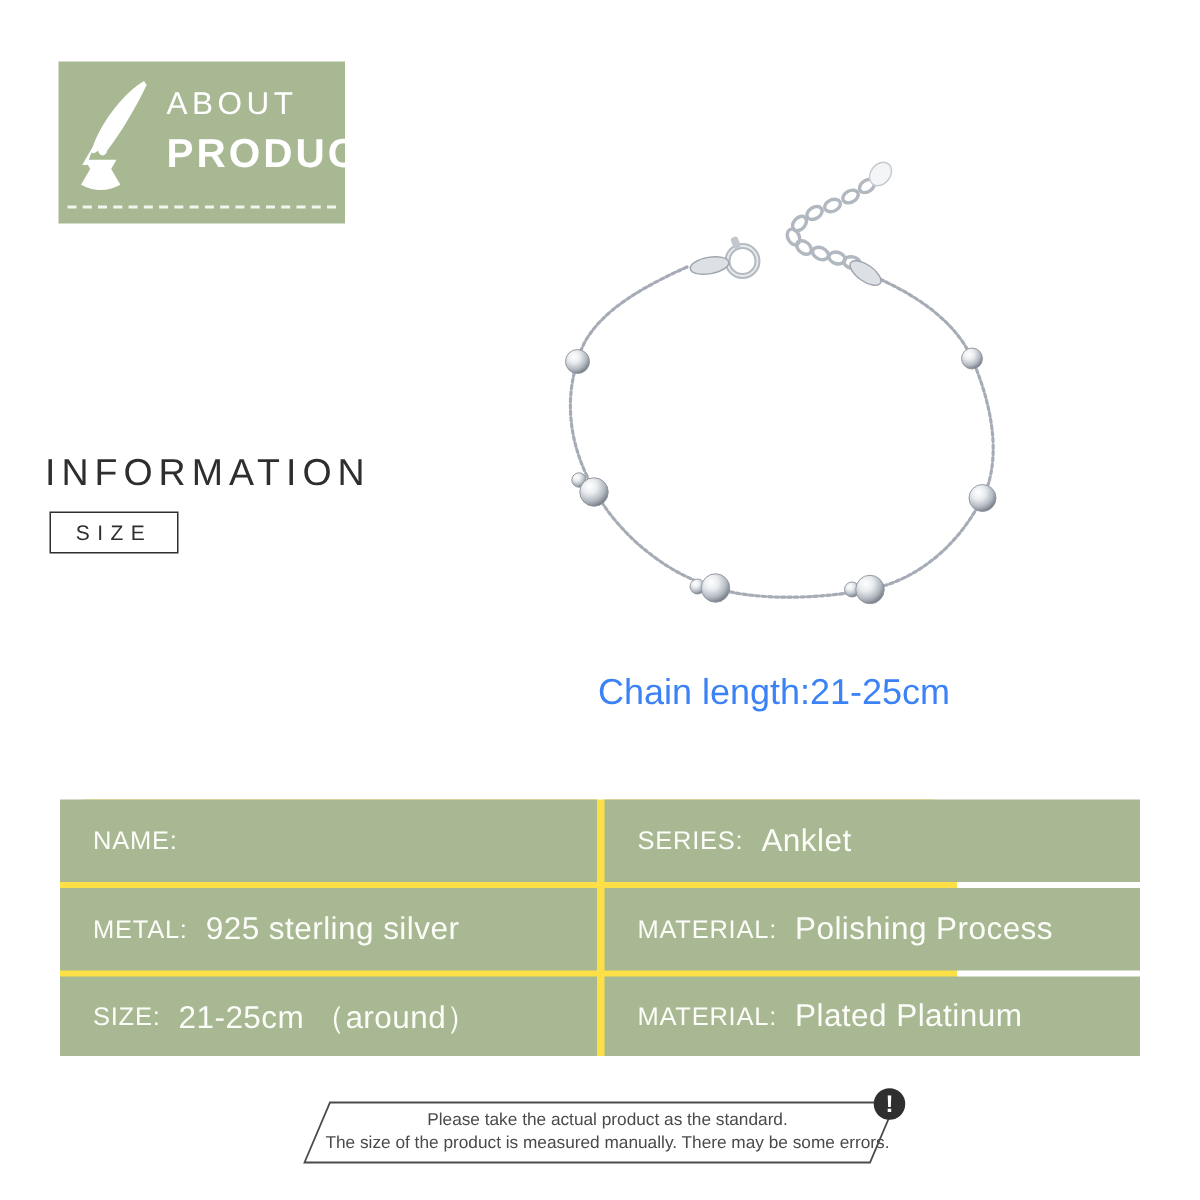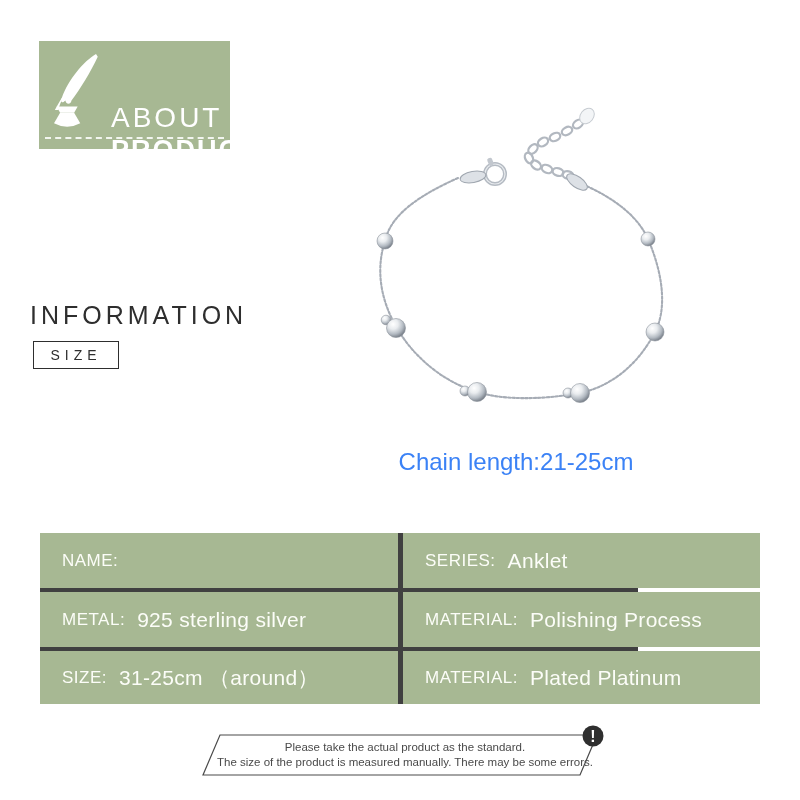--- a/index.html
+++ b/index.html
@@ -4,41 +4,41 @@
 <style>
   html,body{margin:0;padding:0;}
   body{width:800px;height:800px;background:#ffffff;position:relative;overflow:hidden;
        font-family:"Liberation Sans", sans-serif;}
 
   
   .badge{position:absolute;left:39px;top:41px;width:191px;height:108px;
          background:#a7b893;color:#ffffff;}
   .badge-icon{position:absolute;left:8px;top:10px;width:56px;height:76px;}
   .badge-text{position:absolute;left:72px;top:14px;}
-  .badge-line1{font-size:28px;font-weight:400;letter-spacing:3px;line-height:30px;margin-top:48px;}
+  .badge-line1{font-size:21px;font-weight:400;letter-spacing:3px;line-height:30px;}
   .badge-line2{font-size:27px;font-weight:700;letter-spacing:2px;line-height:34px;}
   .badge-dash{position:absolute;left:6px;right:6px;bottom:10px;height:0;
               border-bottom:2px dashed rgba(255,255,255,.85);}
 
   
   .info-heading{position:absolute;left:30px;top:301px;font-size:25px;font-weight:400;
                 letter-spacing:4px;color:#2e2e2e;}
   .size-box{position:absolute;left:33px;top:341px;width:84px;height:26px;
             border:1.5px solid #2e2e2e;display:flex;align-items:center;justify-content:center;
             font-size:14px;letter-spacing:5px;color:#2e2e2e;}
 
   
   .product-svg{position:absolute;left:230px;top:100px;width:470px;height:340px;}
   .caption{position:absolute;left:336px;top:448px;width:360px;text-align:center;
            font-size:24px;color:#3b82f6;}
 
   
   .spec-table{position:absolute;left:40px;top:533px;width:598px;
               display:grid;grid-template-columns:358px 357px;grid-template-rows:55px 55px 53px;
-              column-gap:5px;row-gap:4px;background:#404040;border-radius:17px;}
+              column-gap:5px;row-gap:4px;background:#fde047;border-radius:17px;}
   .cell{background:#a7b893;display:flex;align-items:center;padding-left:22px;color:#fcfdf8;}
   .cell .label{font-size:17px;letter-spacing:.5px;margin-right:12px;}
   .cell .value{font-size:21px;letter-spacing:.3px;}
 
   
   .banner-svg{position:absolute;left:195px;top:722px;width:420px;height:66px;overflow:visible;}
   .banner-text{position:absolute;left:210px;top:740px;width:390px;text-align:center;
                font-size:11.5px;line-height:15px;color:#4a4a4a;}
 </style>
 </head>
@@ -129,21 +129,21 @@
   <div class="cell">
     <span class="label">METAL:</span>
     <span class="value">925 sterling silver</span>
   </div>
   <div class="cell">
     <span class="label">MATERIAL:</span>
     <span class="value">Polishing Process</span>
   </div>
   <div class="cell">
     <span class="label">SIZE:</span>
-    <span class="value">31-25cm （around）</span>
+    <span class="value">21-25cm （around）</span>
   </div>
   <div class="cell">
     <span class="label">MATERIAL:</span>
     <span class="value">Plated Platinum</span>
   </div>
 </div>
 
 <svg class="banner-svg" viewBox="0 0 420 66">
   <polygon points="25,13 402,13 385,53 8,53" fill="#ffffff" stroke="#4a4a4a" stroke-width="1.2"></polygon>
   <circle cx="398" cy="14" r="10.5" fill="#2f2f2f"></circle>

